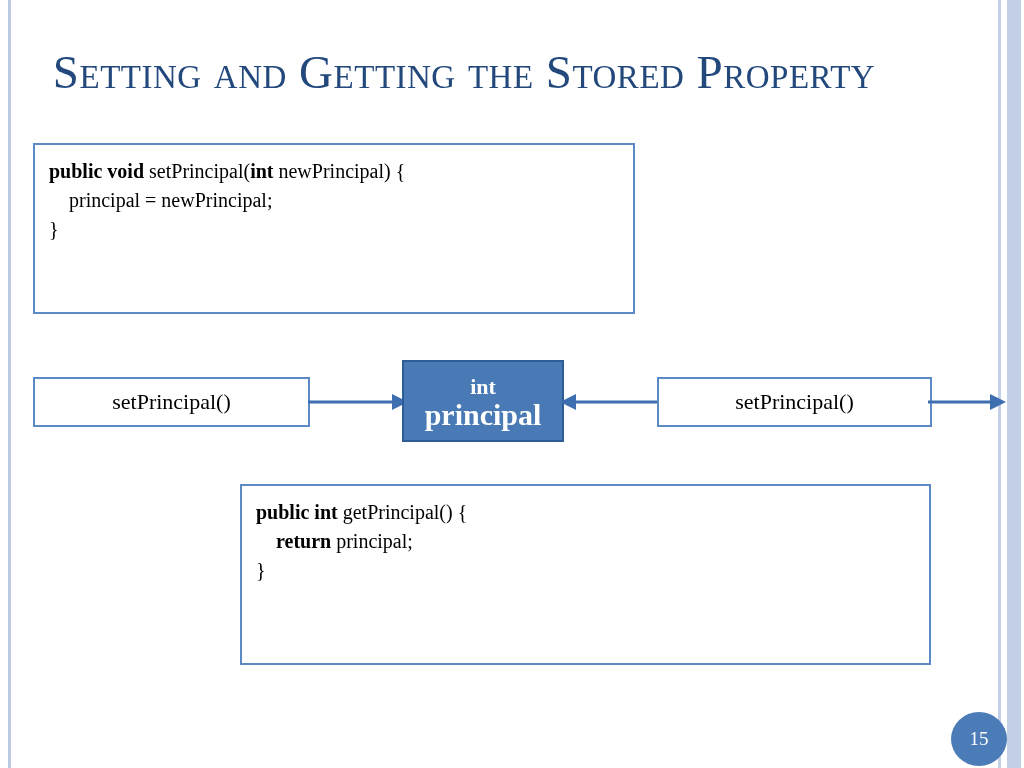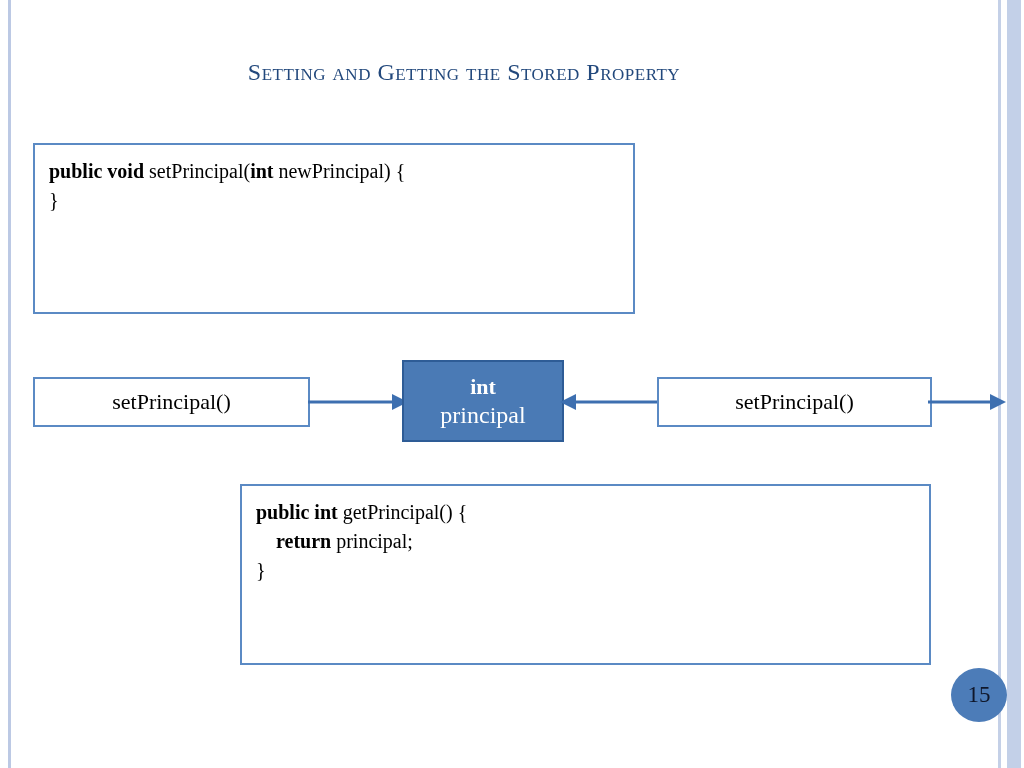--- a/index.html
+++ b/index.html
@@ -45,21 +45,21 @@
   .stripe-a { left: 20px;  width: 3px;  background: #c4d0e7; }
   .stripe-b { left: 29px;  width: 14px; background: #c3d0e8; }
 
   
   .title {
     position: absolute;
     left: 0;
     top: 48px;
     width: 928px;
     text-align: center;
-    font-size: 24px;
+    font-size: 47px;
     line-height: 48px;
     color: #22487c;
     font-variant: small-caps;
     letter-spacing: 0.5px;
     white-space: nowrap;
   }
 
   
   .code-box {
     position: absolute;
@@ -121,65 +121,66 @@
     background: #4a7ab5;
     border: 2px solid #2e5c96;
     display: flex;
     flex-direction: column;
     align-items: center;
     justify-content: center;
     color: #ffffff;
     line-height: 28px;
   }
   .center-box .type  { font-size: 22px; font-weight: bold; }
-  .center-box .name  { font-size: 24px; font-weight: normal; }
+  .center-box .name  { font-size: 30px; font-weight: bold; }
 
   
   .arrow {
     position: absolute;
     height: 24px;
     display: block;
   }
   .arrow-left-to-center  { left: 308px; top: 390px; width: 100px; }
   .arrow-get-to-center   { left: 558px; top: 390px; width: 104px; }
   .arrow-get-to-right    { left: 928px; top: 390px; width: 78px; }
 
   
   .page-number {
     position: absolute;
     left: 951px;
-    top: 668px;
+    top: 712px;
     width: 56px;
     height: 54px;
     border-radius: 50%;
     background: #4c7cb8;
-    color: #0f172a;
+    color: #ffffff;
     display: flex;
     align-items: center;
     justify-content: center;
-    font-size: 23px;
+    font-size: 19px;
   }
 </style>
 </head>
 <body>
 
 <div class="slide">
 
   <div class="left-rule"></div>
 
   <div class="right-deco">
     <div class="stripe stripe-a"></div>
     <div class="stripe stripe-b"></div>
 
   </div>
 
   <div class="title">Setting and Getting the Stored Property</div>
 
   <div class="code-box code-box-top">
     <div class="code-line"><span class="kw">public void </span><span>setPrincipal(</span><span class="kw">int</span><span> newPrincipal) {</span></div>
+    <div class="code-line">    principal = newPrincipal;</div>
     <div class="code-line">}</div>
   </div>
 
   <div class="flow-box flow-box-set">
     <span>setPrincipal()</span>
   </div>
 
   <svg class="arrow arrow-left-to-center" viewBox="0 0 100 24">
     <line x1="0" y1="12" x2="86" y2="12" stroke="#3d6fb0" stroke-width="3"></line>
     <polygon points="84,4 100,12 84,20" fill="#3d6fb0"></polygon>

